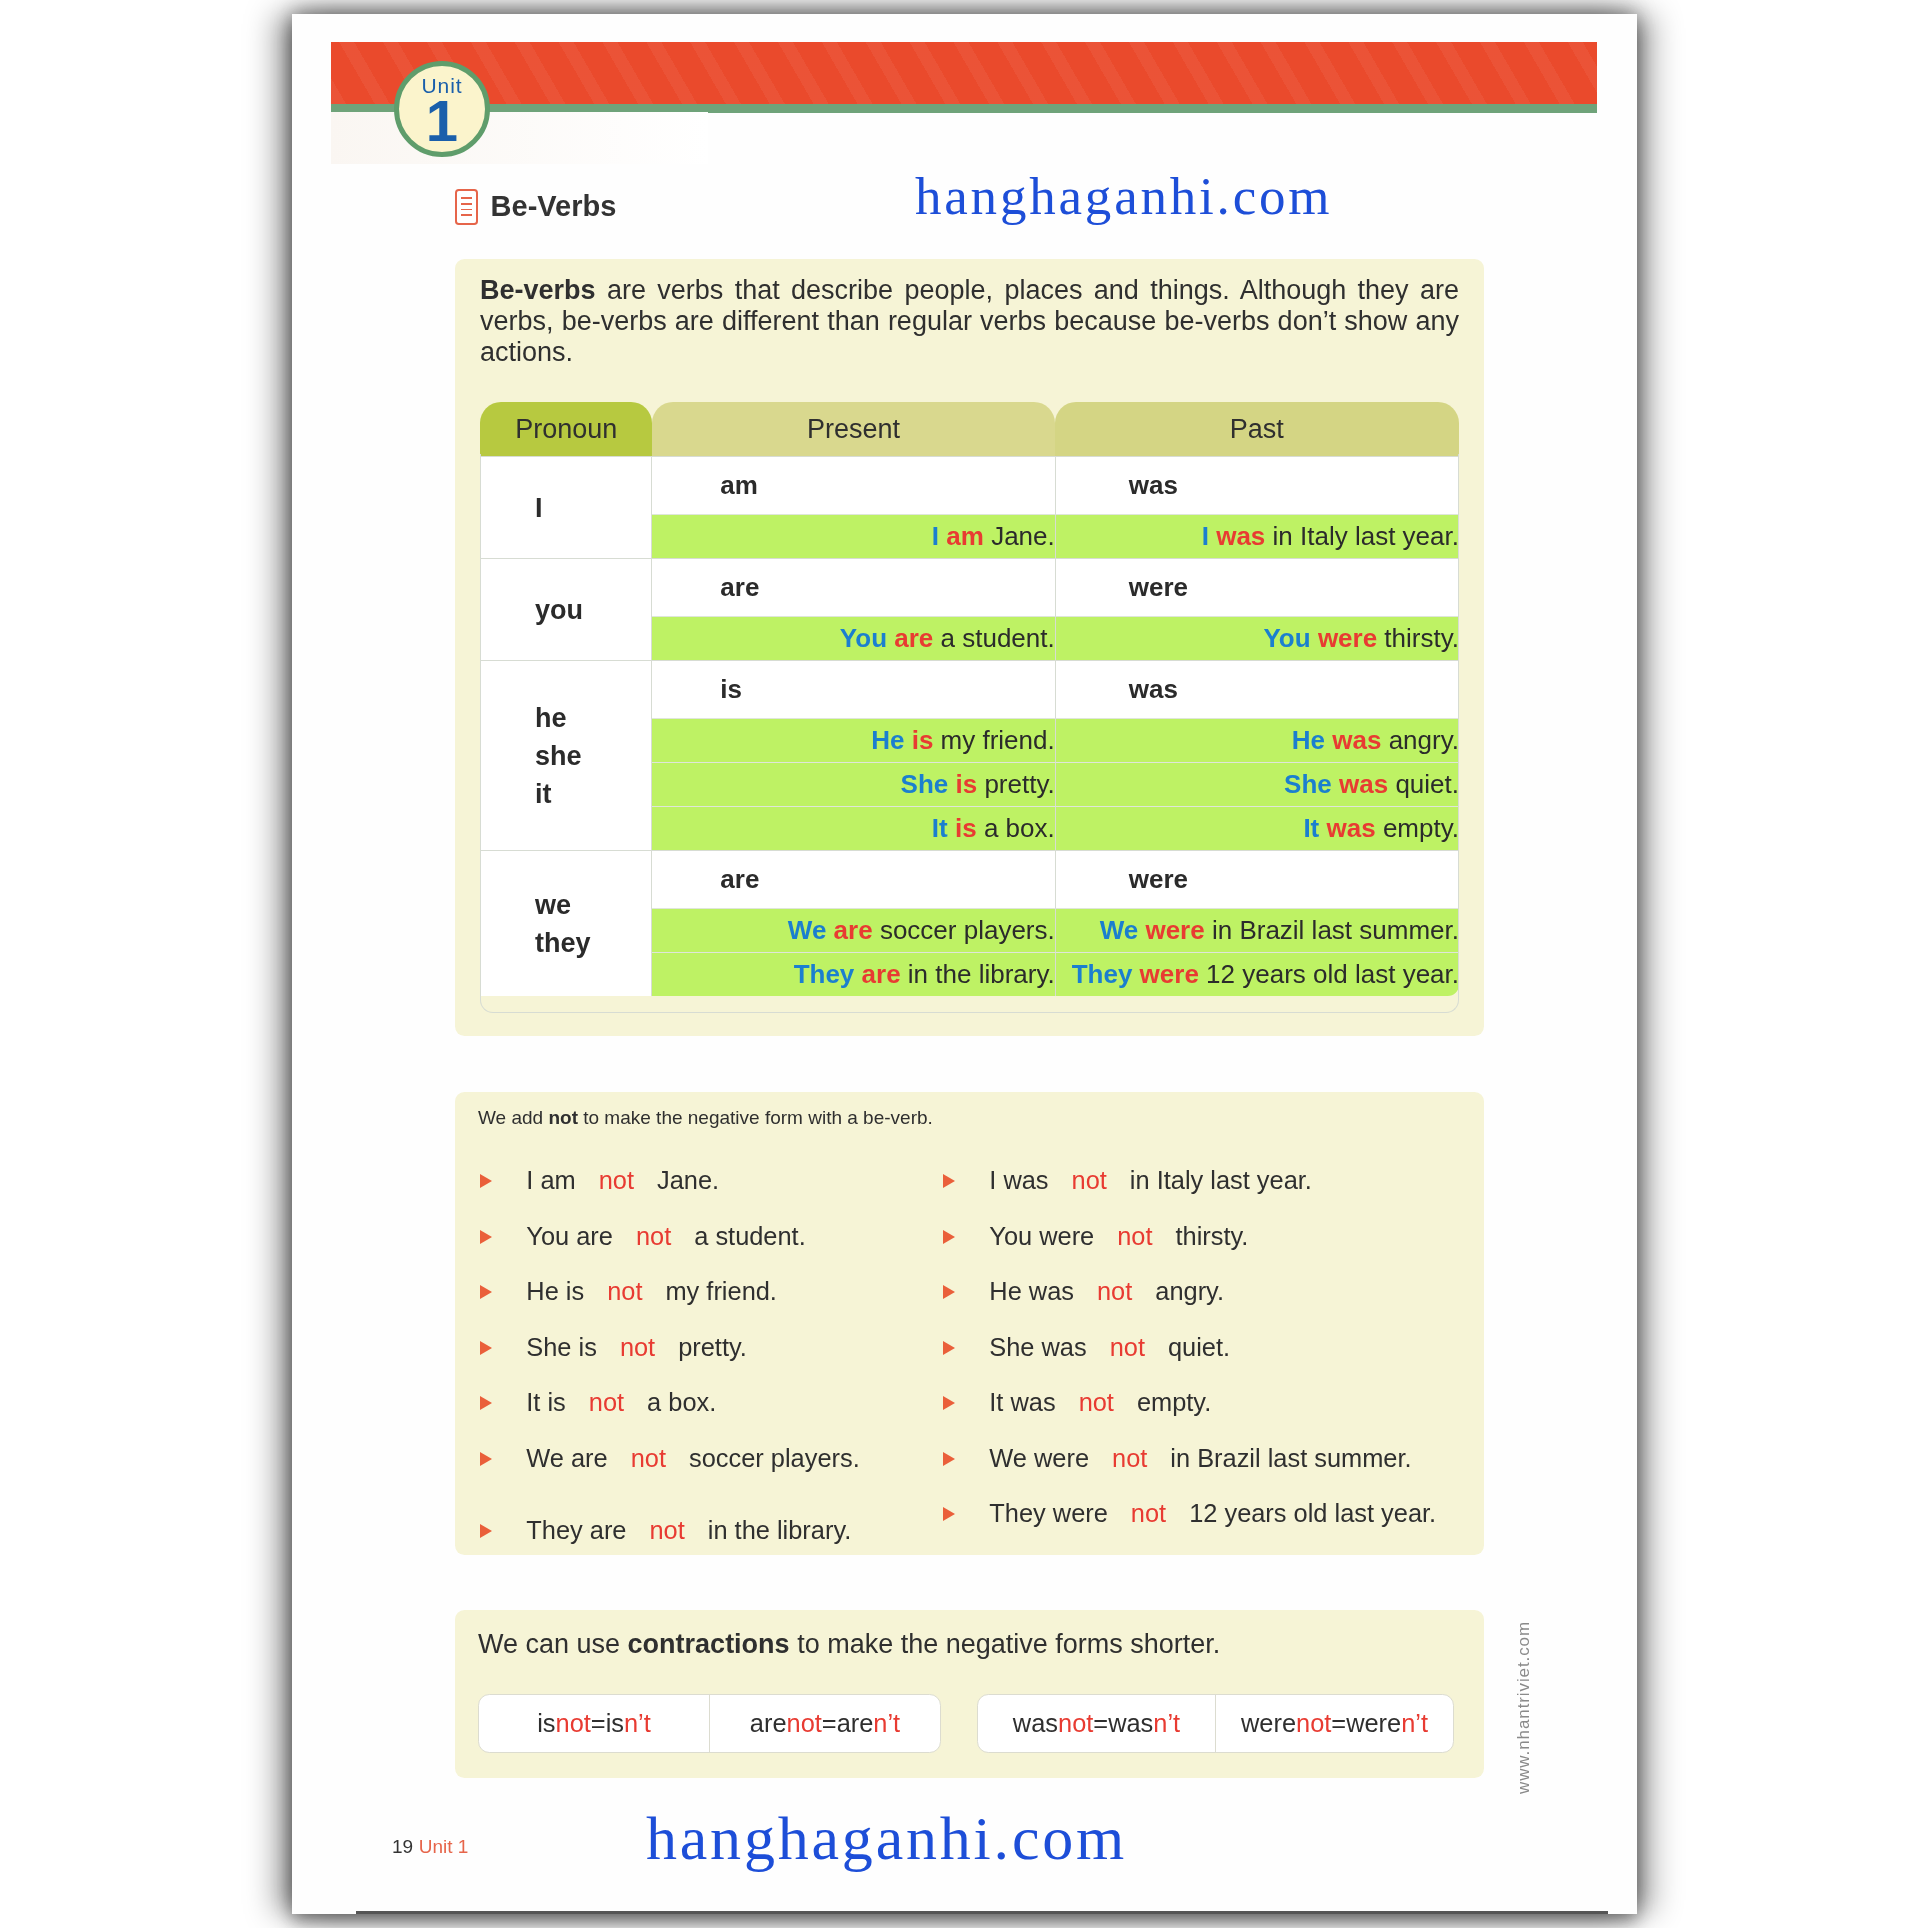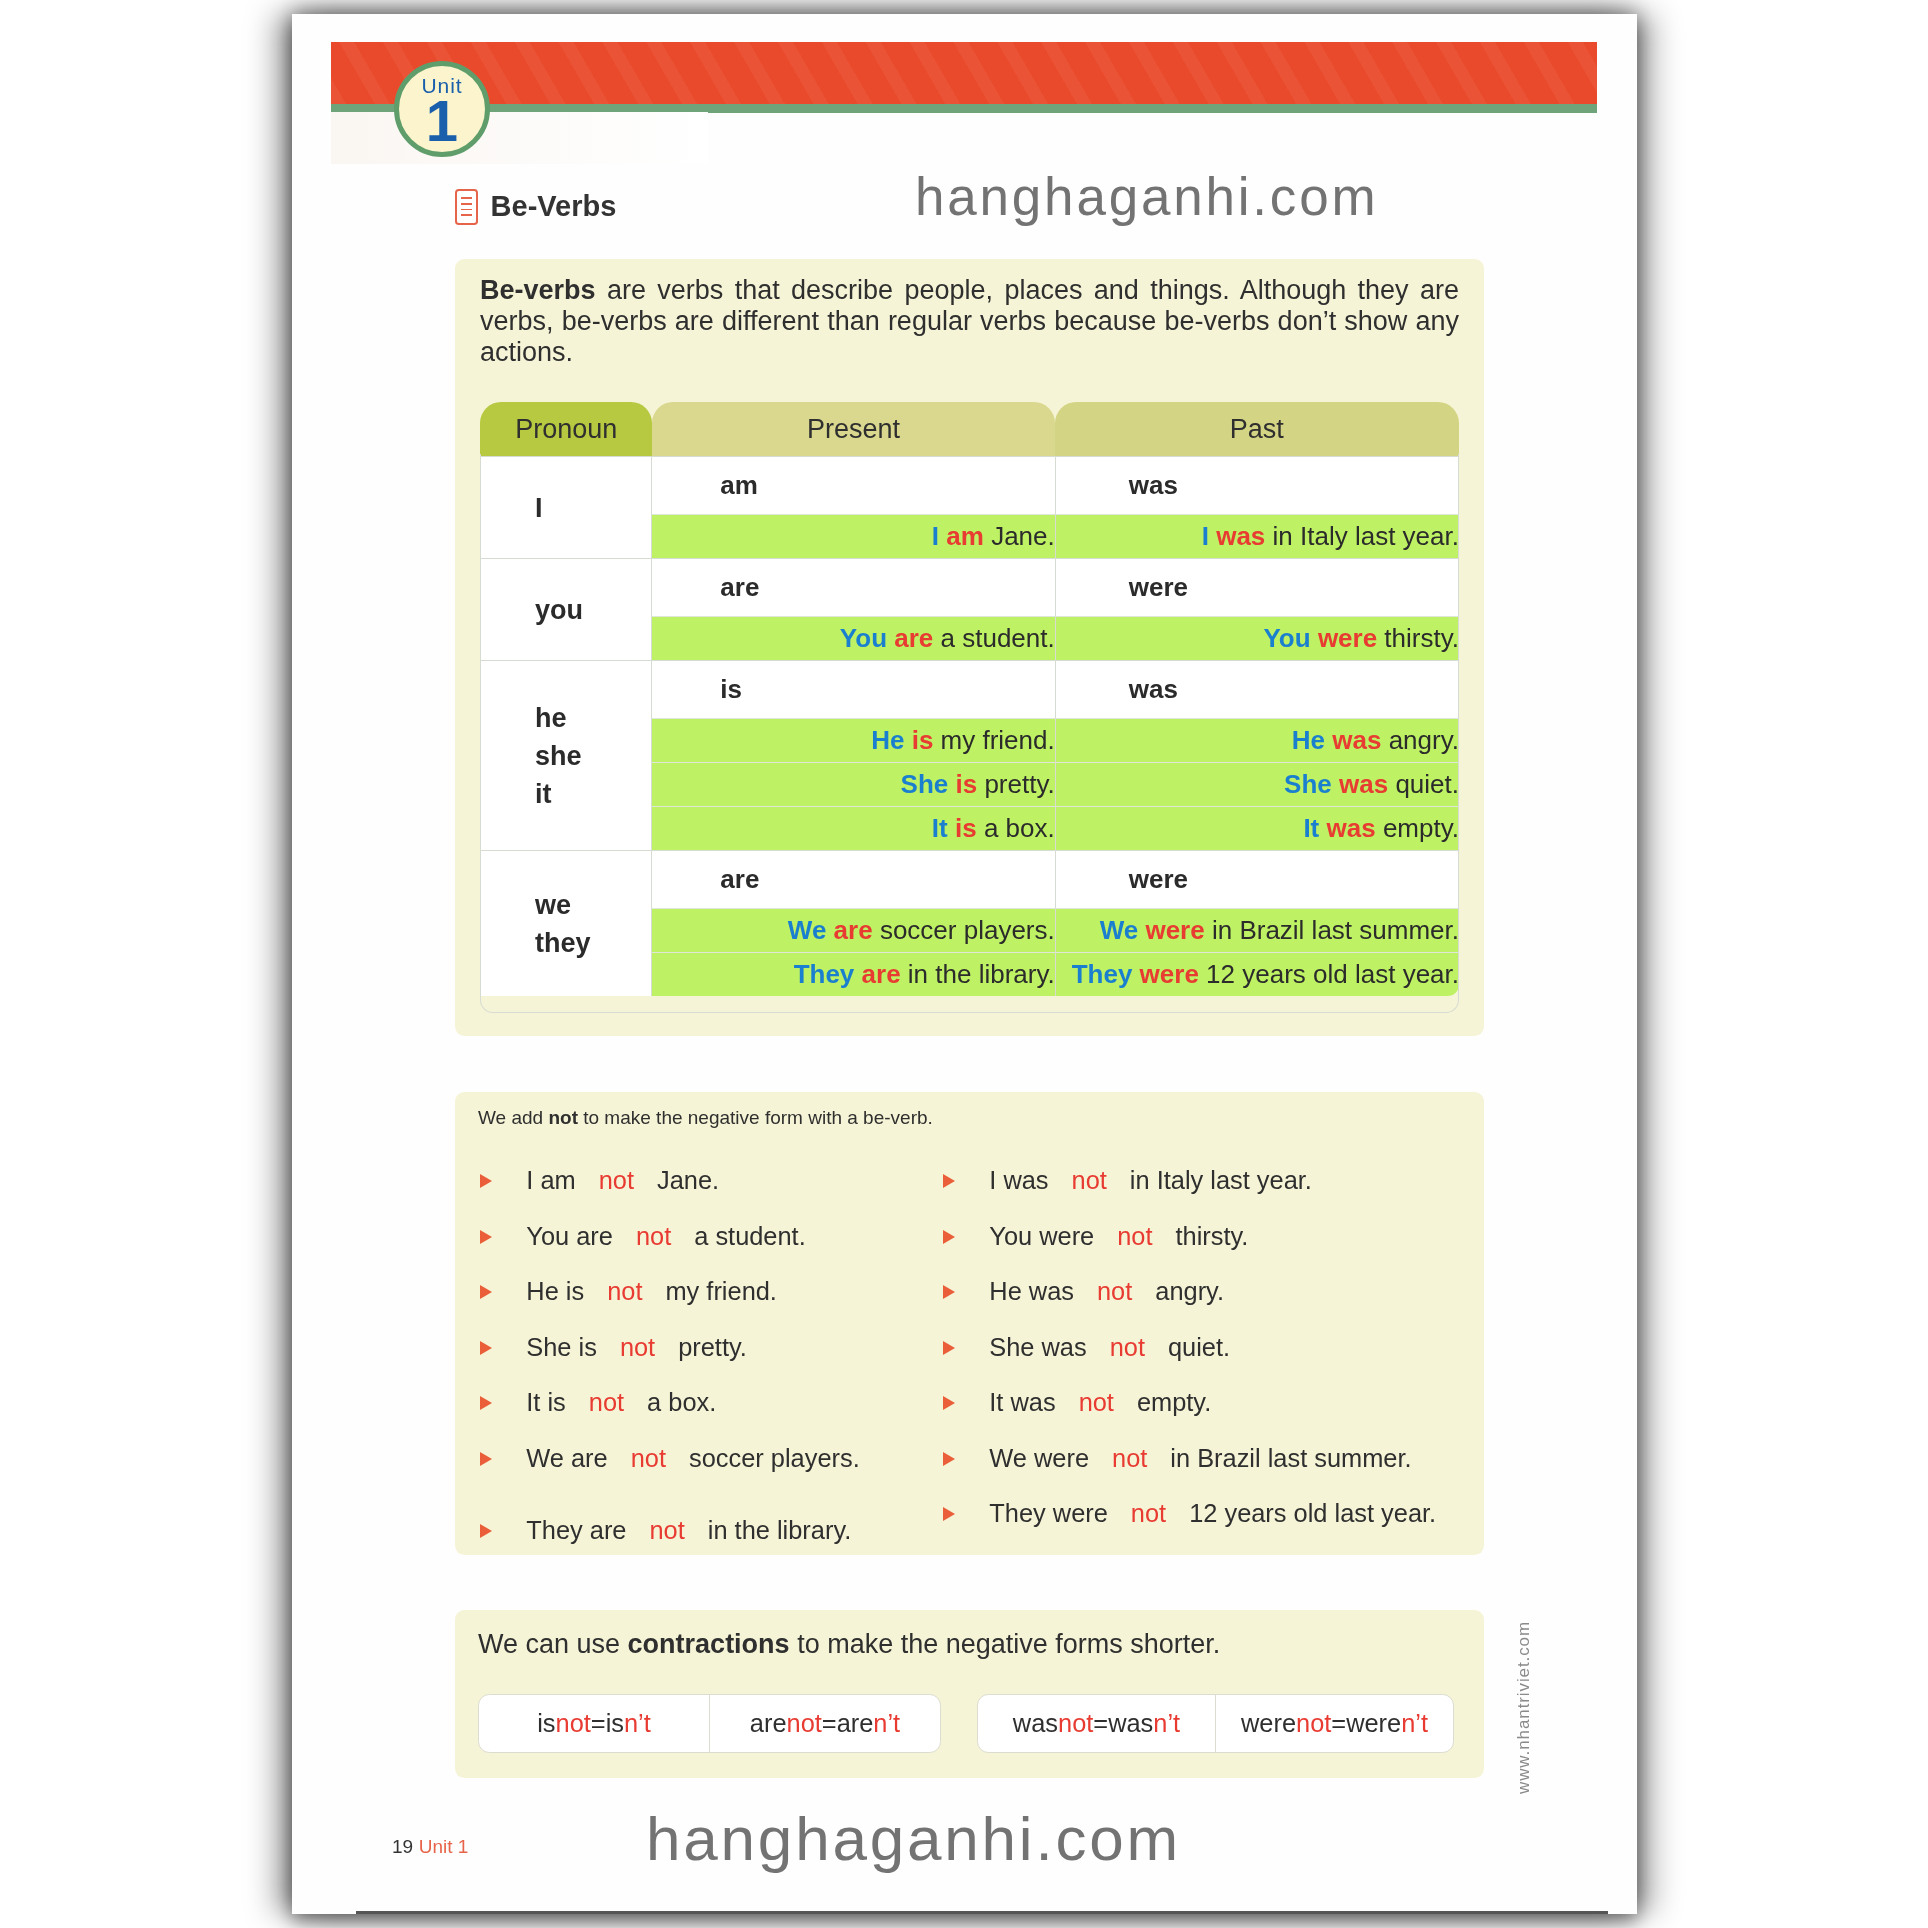--- a/index.html
+++ b/index.html
@@ -9,21 +9,21 @@
   .banner-pattern{position:absolute;inset:0;background:repeating-linear-gradient(60deg,rgba(255,255,255,0.05) 0 13px,rgba(255,255,255,0) 13px 38px);}
   .banner-green{position:absolute;left:331px;top:104px;width:1266px;height:8.5px;background:#6fa37a;}
   .banner-fade{position:absolute;left:331px;top:112px;width:377px;height:52px;background:linear-gradient(90deg,#faf6f2,#ffffff);}
   .badge{position:absolute;left:394px;top:61px;width:96px;height:96px;border-radius:50%;background:#fbf4cc;border:5.6px solid #5f9d6b;box-sizing:border-box;text-align:center;}
   .badge .unit{display:block;margin-top:7.5px;font-size:21px;font-weight:normal;color:#1a5fab;letter-spacing:0.9px;}
   .badge .num{display:block;margin-top:-5.6px;font-size:58px;font-weight:bold;color:#1a5fab;line-height:58px;}
   .title-row{position:absolute;left:455px;top:185px;height:43px;display:flex;align-items:center;}
   .doc-icon{width:22.6px;height:36px;border:2.8px solid #e6654a;border-radius:3.8px;box-sizing:border-box;position:relative;margin-right:13px;background:#fff;}
   .doc-icon i{position:absolute;left:3.8px;right:3.8px;height:1.9px;background:#e6654a;}
   .title{font-size:29px;font-weight:bold;color:#333;}
-  .wm{position:absolute;font-family:Liberation Sans, sans-serif;color:#737373;letter-spacing:2.8px;}
+  .wm{position:absolute;font-family:Liberation Serif, serif;color:#1d4ed8;letter-spacing:2.8px;}
   .wm-top{left:915px;top:166px;font-size:53px;}
   .wm-bottom{left:646px;top:1803px;font-size:62px;}
   .box{position:absolute;left:455px;width:1029px;background:#f6f4d6;border-radius:9.4px;}
   .box1{top:259px;height:777px;}
   .box2{top:1092px;height:463px;}
   .box3{top:1610px;height:168px;}
   .intro{position:absolute;left:480px;top:275px;width:979px;font-size:27px;line-height:31px;text-align:justify;color:#2f2f2f;}
   .intro b{font-weight:bold;}
   table.be{position:absolute;left:480px;top:402px;width:979px;border-collapse:separate;border-spacing:0;font-size:26px;}
   .be th{height:52px;font-weight:normal;font-size:27px;color:#2f2f2f;border-radius:21px 21px 0 0;}

